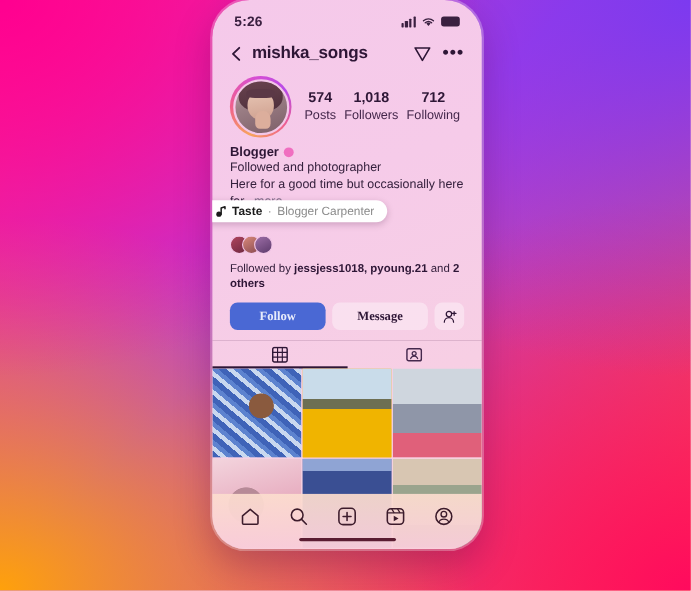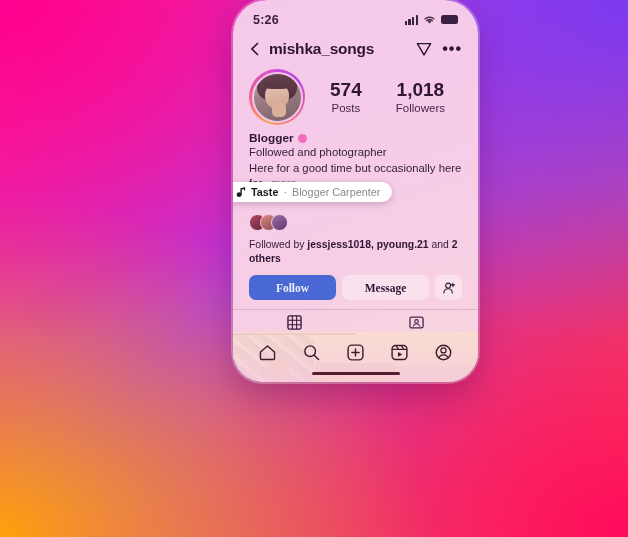--- a/index.html
+++ b/index.html
@@ -12,26 +12,25 @@
     position:absolute;inset:0;width:628px;height:537px;overflow:hidden;
     background:
       radial-gradient(120% 110% at 0% 0%, #ff0090 0%, rgba(255,0,144,0) 58%),
       radial-gradient(120% 110% at 100% 0%, #7c3af0 0%, rgba(124,58,240,0) 58%),
       radial-gradient(125% 115% at 0% 100%, #ffa10a 0%, rgba(255,161,10,0) 55%),
       radial-gradient(125% 115% at 100% 100%, #ff0a5e 0%, rgba(255,10,94,0) 58%),
       linear-gradient(135deg,#ff2b8f 0%, #b13ae0 45%, #ff5a3c 100%);
   }
   
   #phone{
-    position:absolute;left:193px;top:0px;width:245px;height:382px;
+    position:absolute;left:193px;top:0px;width:245px;height:499px;
     border-radius:34px 34px 30px 30px;
     background:linear-gradient(160deg,#f5c9ea 0%, #f6cbe9 35%, #f7cfe4 70%, #f9d7dd 100%);
     box-shadow:0 0 0 2px rgba(255,255,255,.28), 0 14px 34px rgba(80,0,60,.30);
     overflow:hidden;
-    margin-left:40px;
   }
   
   .statusbar{height:33px;display:flex;align-items:center;justify-content:space-between;padding:6px 20px 0 20px;box-sizing:border-box;}
   .clock{font-size:12.5px;font-weight:700;color:#3a2040;letter-spacing:.2px;}
   .statusicons{display:flex;align-items:center;gap:5px;}
   .bars{display:flex;align-items:flex-end;gap:1.5px;height:10px;}
   .bars i{display:block;width:2.2px;background:#3a2040;border-radius:.6px;}
   .bars i:nth-child(1){height:3.5px}.bars i:nth-child(2){height:5.5px}
   .bars i:nth-child(3){height:7.5px}.bars i:nth-child(4){height:9.5px}
   .batt{width:17px;height:9px;border-radius:2.5px;background:#3a2040;}
@@ -47,21 +46,21 @@
     background:conic-gradient(from 200deg,#f7a55c,#ef5f8e,#d94fd0,#b84ae8,#ef5f8e,#f7a55c);
     flex:0 0 auto;}
   .avatar{width:100%;height:100%;border-radius:50%;border:2px solid #f3c7e8;box-sizing:border-box;overflow:hidden;position:relative;
     background:linear-gradient(160deg,#c9b6bb 0%,#9c7f86 40%,#7d5f68 100%);}
   .av-hair{position:absolute;left:8%;top:-4%;width:84%;height:62%;border-radius:50% 50% 42% 42%;background:linear-gradient(170deg,#6b4450,#4e2f3b);}
   .av-face{position:absolute;left:24%;top:20%;width:52%;height:56%;border-radius:48% 48% 50% 50%;background:linear-gradient(170deg,#e7c5b4,#cfa08f);}
   .av-bang{position:absolute;left:22%;top:16%;width:56%;height:16%;border-radius:40% 40% 30% 30%;background:#5b3846;}
   .av-hand{position:absolute;left:40%;top:58%;width:30%;height:34%;border-radius:45% 45% 30% 30%;background:#dcae9c;}
   .stats{display:flex;flex:1;justify-content:space-around;padding-left:8px;}
   .stat{text-align:center;}
-  .stat .num{font-size:19px;font-weight:700;color:#2e1636;line-height:1.25;}
+  .stat .num{font-size:13px;font-weight:700;color:#2e1636;line-height:1.25;}
   .stat .lbl{font-size:11.5px;color:#43264a;line-height:1.3;}
   
   .bio{padding:6px 16px 0 16px;}
   .bioname{font-size:11.8px;font-weight:700;color:#2e1636;display:flex;align-items:center;gap:4px;}
   .verifyd{width:9px;height:9px;border-radius:50%;background:#f06ec0;display:inline-block;}
   .biotxt{font-size:11.3px;color:#35203d;line-height:1.38;}
   .biomore{color:#7d6a86;}
   
   .music{position:absolute;left:-12px;top:182px;display:flex;align-items:center;gap:5px;
     background:#ffffff;border-radius:13px;padding:4px 12px 4px 14px;
@@ -146,20 +145,24 @@
       </div>
       <div class="stats">
         <div class="stat">
           <div class="num">574</div>
           <div class="lbl">Posts</div>
         </div>
         <div class="stat">
           <div class="num">1,018</div>
           <div class="lbl">Followers</div>
         </div>
+        <div class="stat">
+          <div class="num">712</div>
+          <div class="lbl">Following</div>
+        </div>
       </div>
     </div>
 
     <div class="bio">
       <div class="bioname">
         <span>Blogger</span>
         <span class="verifyd"></span>
       </div>
       <div class="biotxt">Followed and photographer</div>
       <div class="biotxt">

